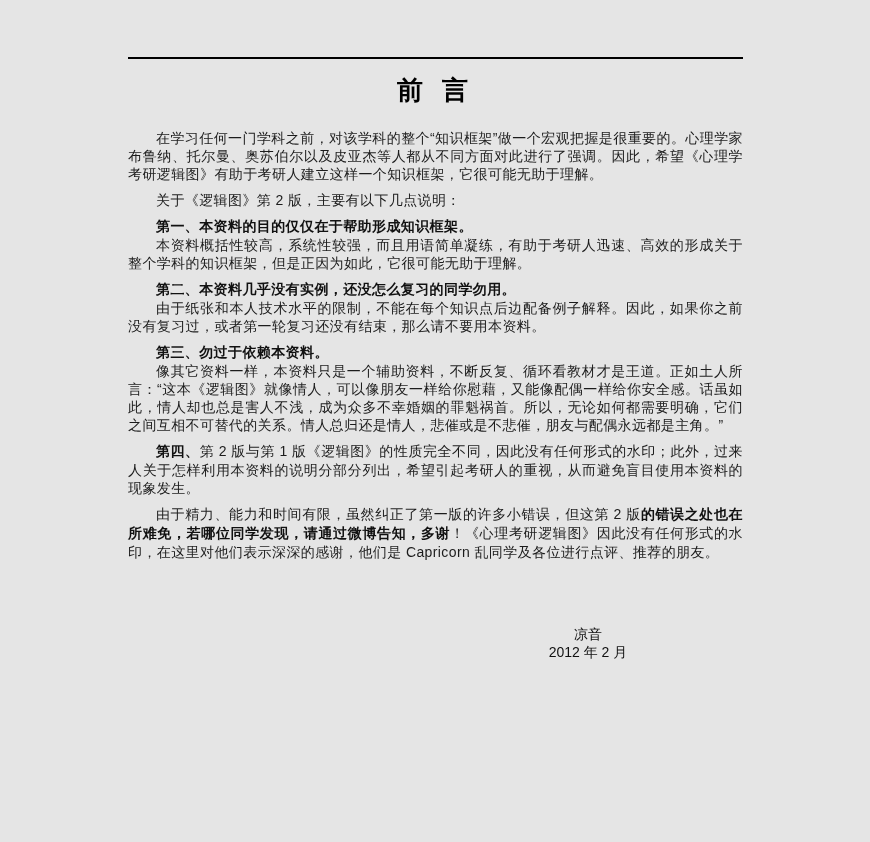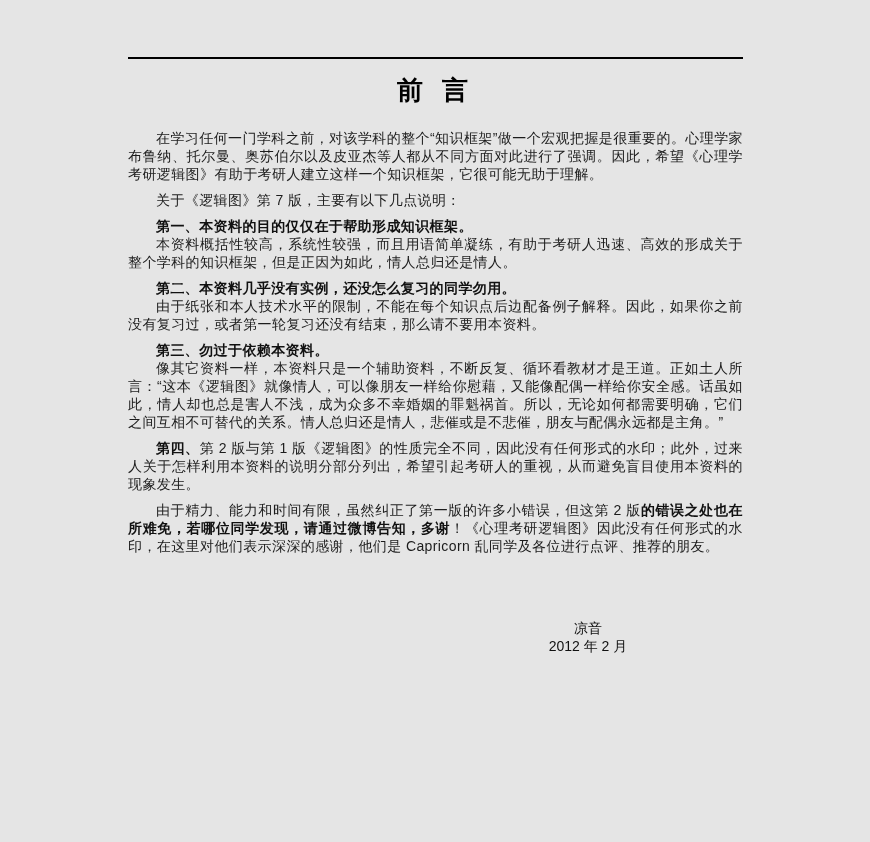--- a/index.html
+++ b/index.html
@@ -33,43 +33,43 @@
   .content p {
     margin: 0;
     font-size: 14px;
     line-height: 18px;
     letter-spacing: 0.4px;
     text-align: justify;
     text-indent: 2em;
     color: #1c1c1c;
   }
   .content p.sp { margin-bottom: 8px; }
-  .content .b { font-weight: bold; color: #111111; }
+  .content .b { font-weight: bold; color: #111111; font-family: Liberation Mono, monospace; }
   .signature {
     margin-top: 64px;
     margin-left: 350px;
     width: 220px;
     text-align: center;
     font-size: 14px;
     line-height: 18px;
     font-weight: normal;
     color: #111111;
   }
 </style>
 </head>
 <body>
 
 <div class="page">
   <hr class="top-rule">
   <h1 class="doc-title">前 言</h1>
   <div class="content" id="paragraphs">
       <p class="sp"><span>在学习任何一门学科之前，对该学科的整个“知识框架”做一个宏观把握是很重要的。心理学家布鲁纳、托尔曼、奥苏伯尔以及皮亚杰等人都从不同方面对此进行了强调。因此，希望《心理学考研逻辑图》有助于考研人建立这样一个知识框架，它很可能无助于理解。</span></p>
-      <p class="sp"><span>关于《逻辑图》第 7 版，主要有以下几点说明：</span></p>
+      <p class="sp"><span>关于《逻辑图》第 2 版，主要有以下几点说明：</span></p>
       <p><span class="b">第一、本资料的目的仅仅在于帮助形成知识框架。</span></p>
-      <p class="sp"><span>本资料概括性较高，系统性较强，而且用语简单凝练，有助于考研人迅速、高效的形成关于整个学科的知识框架，但是正因为如此，情人总归还是情人。</span></p>
+      <p class="sp"><span>本资料概括性较高，系统性较强，而且用语简单凝练，有助于考研人迅速、高效的形成关于整个学科的知识框架，但是正因为如此，它很可能无助于理解。</span></p>
       <p><span class="b">第二、本资料几乎没有实例，还没怎么复习的同学勿用。</span></p>
       <p class="sp"><span>由于纸张和本人技术水平的限制，不能在每个知识点后边配备例子解释。因此，如果你之前没有复习过，或者第一轮复习还没有结束，那么请不要用本资料。</span></p>
       <p><span class="b">第三、勿过于依赖本资料。</span></p>
       <p class="sp"><span>像其它资料一样，本资料只是一个辅助资料，不断反复、循环看教材才是王道。正如土人所言：“这本《逻辑图》就像情人，可以像朋友一样给你慰藉，又能像配偶一样给你安全感。话虽如此，情人却也总是害人不浅，成为众多不幸婚姻的罪魁祸首。所以，无论如何都需要明确，它们之间互相不可替代的关系。情人总归还是情人，悲催或是不悲催，朋友与配偶永远都是主角。”</span></p>
       <p class="sp"><span class="b">第四、</span><span>第 2 版与第 1 版《逻辑图》的性质完全不同，因此没有任何形式的水印；此外，过来人关于怎样利用本资料的说明分部分列出，希望引起考研人的重视，从而避免盲目使用本资料的现象发生。</span></p>
       <p class="sp"><span>由于精力、能力和时间有限，虽然纠正了第一版的许多小错误，但这第 2 版</span><span class="b">的错误之处也在所难免，若哪位同学发现，请通过微博告知，多谢</span><span>！《心理考研逻辑图》因此没有任何形式的水印，在这里对他们表示深深的感谢，他们是 Capricorn 乱同学及各位进行点评、推荐的朋友。</span></p>
     </div>
   <div class="signature">
     <div>凉音</div>
     <div>2012 年 2 月</div>

